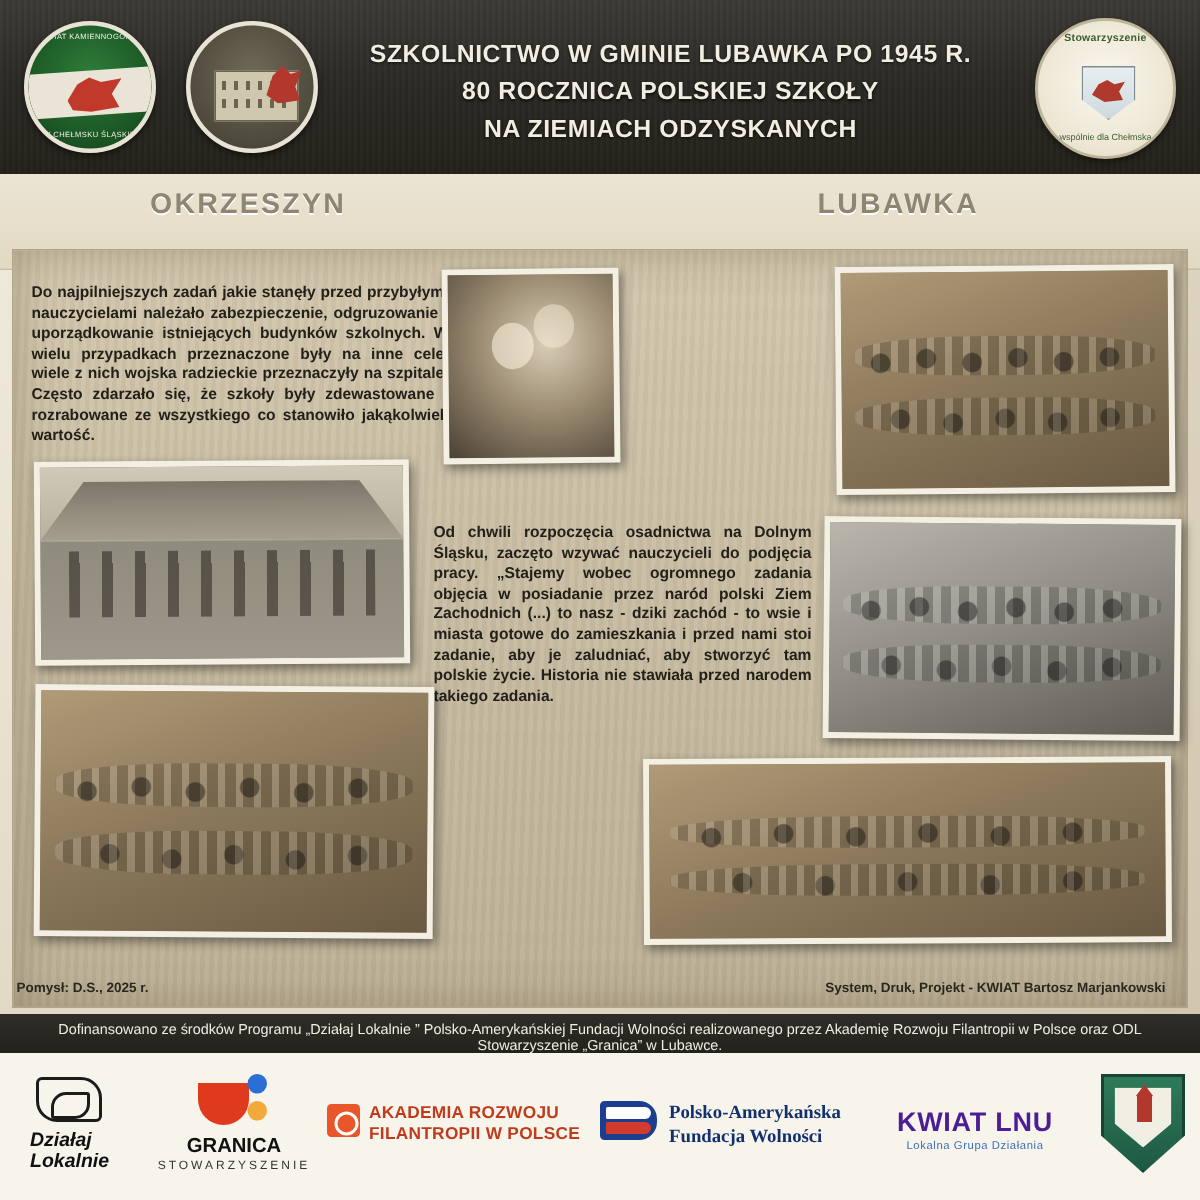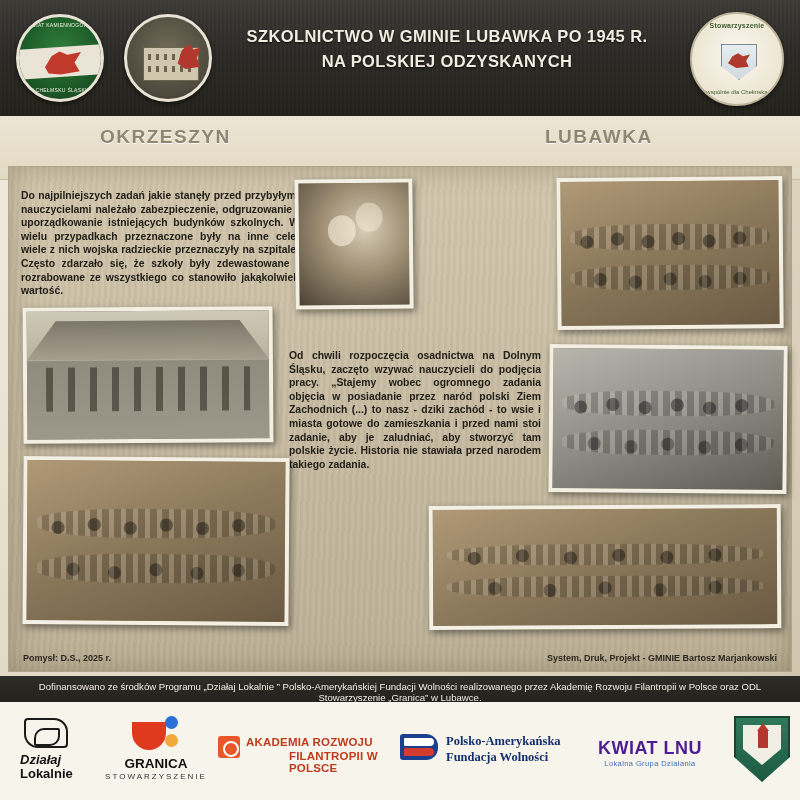--- a/index.html
+++ b/index.html
@@ -229,21 +229,21 @@
   }
   .portraitbg:after {
     content:""; position:absolute; left:52%; top:16%; width:24%; height:24%;
     border-radius:50%; background:rgba(250,240,220,.45);
   }
 
   .credit {
     position:absolute;
     font-size:9px; color:#2b271f; font-weight:bold;
   }
-  #credit-left { left:14px; bottom:8px; }
+  #credit-left { left:2px; bottom:8px; }
   #credit-right { right:14px; bottom:8px; }
 
   
   .funding {
     position:absolute; left:0; top:676px; width:800px; height:26px;
     background:linear-gradient(180deg,#2f2d27,#201f1a);
     color:#f0ece0;
     font-size:9.6px;
     display:flex; align-items:center; justify-content:center;
     text-align:center;
@@ -261,38 +261,38 @@
   .dl { width:92px; margin-left:10px; }
   .dl .mark {
     position:absolute; left:14px; top:16px; width:44px; height:30px;
     border:2.5px solid #1b1b1b; border-radius:4px 14px 4px 14px;
   }
   .dl .mark:after {
     content:""; position:absolute; left:8px; top:8px; width:22px; height:14px;
     border:2.5px solid #1b1b1b; border-radius:10px 2px 10px 2px;
   }
   .dl .t1 { position:absolute; left:10px; top:50px; font-size:13px; font-weight:bold; color:#111; font-style:italic;}
-  .dl .t2 { position:absolute; left:10px; top:64px; font-size:13px; font-weight:bold; color:#111; }
+  .dl .t2 { position:absolute; left:10px; top:64px; font-size:13px; font-weight:bold; color:#111; font-style:italic;}
 
   .gr { width:108px; }
   .gr .ico { position:absolute; left:30px; top:14px; width:46px; height:34px; }
   .gr .ico .u {
     position:absolute; left:0; bottom:0; width:34px; height:28px;
     background:#e03a1e; border-radius:0 0 17px 17px;
   }
   .gr .ico .dot { position:absolute; right:0; top:0; width:13px; height:13px; background:#2b6fd4; border-radius:50%; }
   .gr .ico .dot2 { position:absolute; right:0; top:18px; width:13px; height:13px; background:#f2a93b; border-radius:50%; }
   .gr .t1 { position:absolute; left:0; right:0; top:54px; text-align:center; font-size:13.5px; font-weight:bold; color:#111; }
   .gr .t2 { position:absolute; left:0; right:0; top:70px; text-align:center; font-size:8px; letter-spacing:2px; color:#333; }
 
   .arfp { width:180px; }
   .arfp .sq { position:absolute; left:8px; top:34px; width:22px; height:22px; background:#e8562a; border-radius:3px; }
   .arfp .sq:after { content:""; position:absolute; left:5px; top:5px; width:12px; height:12px; border:2px solid #fff; border-radius:50%; }
   .arfp .t1 { position:absolute; left:36px; top:34px; font-size:11.5px; font-weight:bold; color:#c03a1c; letter-spacing:.2px; }
-  .arfp .t2 { position:absolute; left:36px; top:48px; font-size:11.5px; font-weight:bold; color:#c03a1c; letter-spacing:.2px;margin-left:43px; }
+  .arfp .t2 { position:absolute; left:36px; top:48px; font-size:11.5px; font-weight:bold; color:#c03a1c; letter-spacing:.2px; }
 
   .pafw { width:190px; }
   .pafw .flag { position:absolute; left:10px; top:32px; width:38px; height:26px; }
   .pafw .flag .b { position:absolute; inset:0; background:#1b3e8f; border-radius:3px 12px 12px 3px; }
   .pafw .flag .w { position:absolute; left:4px; top:4px; width:30px; height:8px; background:#fff; border-radius:2px 8px 8px 2px;}
   .pafw .flag .r { position:absolute; left:4px; top:14px; width:30px; height:8px; background:#d23b2e; border-radius:2px 8px 8px 2px;}
   .pafw .t1 { position:absolute; left:56px; top:32px; font-size:12.5px; color:#13306e; font-weight:bold; font-family:"Liberation Serif", serif;}
   .pafw .t2 { position:absolute; left:56px; top:48px; font-size:12.5px; color:#13306e; font-weight:bold; font-family:"Liberation Serif", serif;}
 
   .kl { width:140px; }
@@ -334,21 +334,22 @@
       <div class="txt-bot">W CHEŁMSKU ŚLĄSKIM</div>
     </div>
 
     <div class="logo-school">
       <div class="bldg"></div>
       <div class="red"></div>
     </div>
 
     <div class="header-title">
       <div>SZKOLNICTWO W GMINIE LUBAWKA PO 1945 R.</div>
-      <div>NA POLSKIEJ ODZYSKANYCH</div>
+      <div>80 ROCZNICA POLSKIEJ SZKOŁY</div>
+      <div>NA ZIEMIACH ODZYSKANYCH</div>
     </div>
 
     <div class="logo-stow">
       <div class="st-top">Stowarzyszenie</div>
       <div class="shield">
           <span class="g"></span>
         </div>
       <div class="st-bot">wspólnie dla Chełmska</div>
     </div>
   </div>
@@ -389,21 +390,21 @@
       </div>
     </div>
 
     <div class="photo" style="left:420px; top:338px; width:352px; height:124px; transform:rotate(-0.3deg);">
       <div class="inner sepia rows">
         <div class="heads"></div>
       </div>
     </div>
 
     <div class="credit" id="credit-left">Pomysł: D.S., 2025 r.</div>
-    <div class="credit" id="credit-right">System, Druk, Projekt - GMINIE Bartosz Marjankowski</div>
+    <div class="credit" id="credit-right">System, Druk, Projekt - KWIAT Bartosz Marjankowski</div>
   </div>
 
   <div class="funding">Dofinansowano ze środków Programu „Działaj Lokalnie ” Polsko-Amerykańskiej Fundacji Wolności realizowanego przez Akademię Rozwoju Filantropii w Polsce oraz ODL Stowarzyszenie „Granica” w Lubawce.</div>
 
   <div class="footer">
 
     <div class="f-item dl">
       <div class="mark"></div>
       <div class="t1">Działaj</div>
       <div class="t2">Lokalnie</div>

